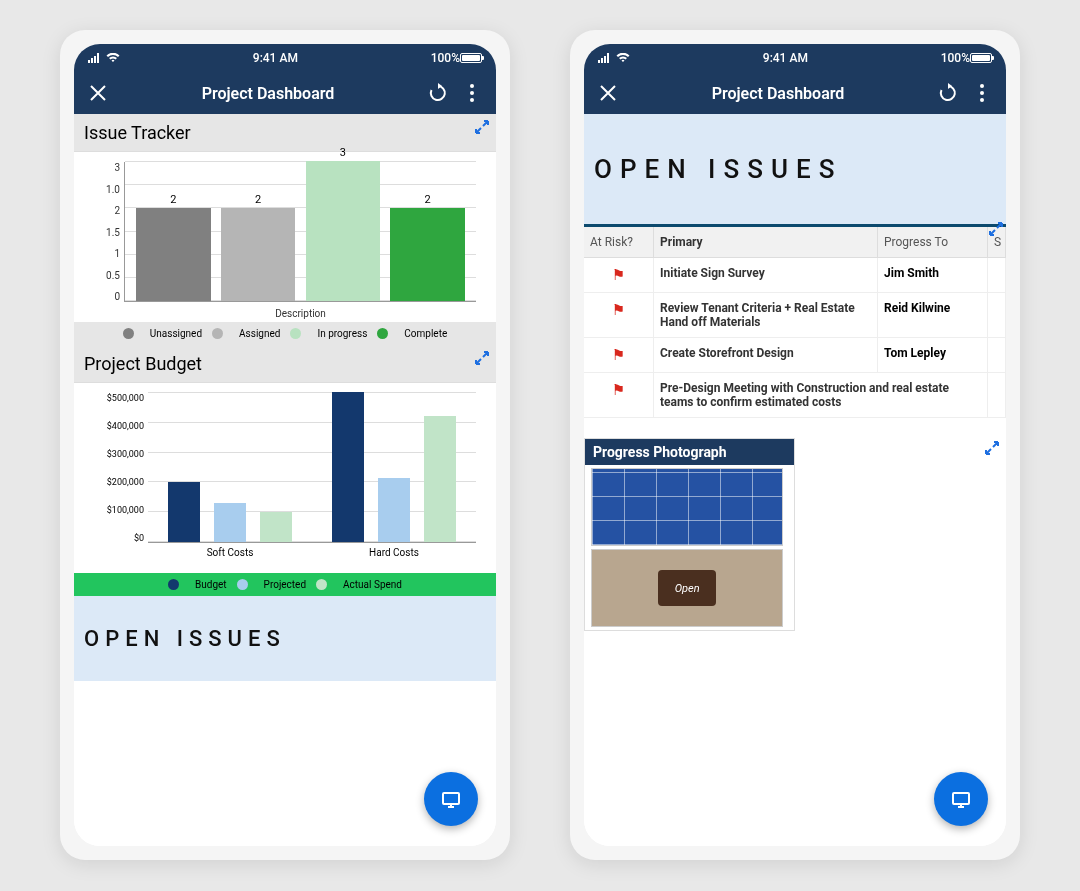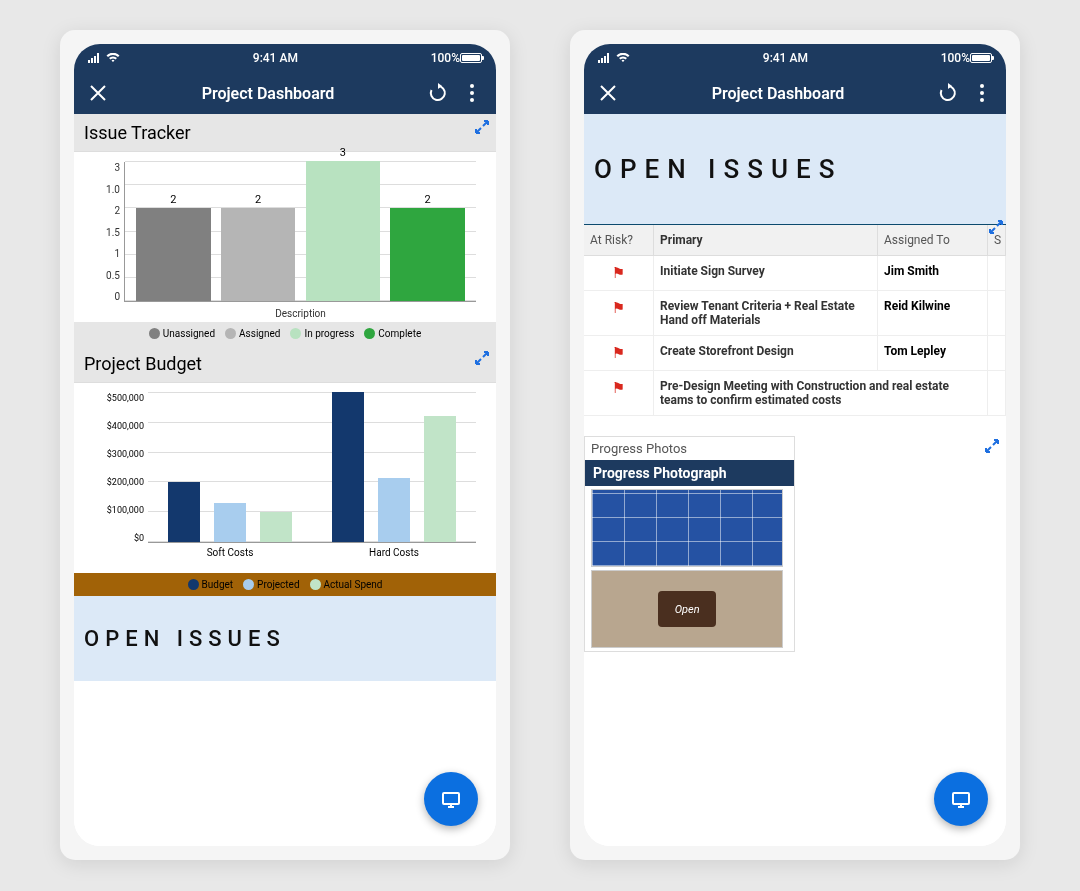--- a/index.html
+++ b/index.html
@@ -9,21 +9,21 @@
     display: flex;
     gap: 60px;
     justify-content: center;
     align-items: flex-start;
     padding: 30px;
   }
   .phone {
     width: 450px;
     height: 830px;
     background: #f5f5f5;
-    border-radius: 15px;
+    border-radius: 25px;
     padding: 14px;
     box-shadow: 0 4px 20px rgba(0,0,0,0.1);
   }
   .screen {
     width: 100%;
     height: 100%;
     background: #fff;
     border-radius: 26px;
     overflow: hidden;
     position: relative;
@@ -124,21 +124,21 @@
     position:absolute; left:0; right:0; bottom:-18px;
     text-align:center; font-size:10px; color:#333;
   }
   .legend {
     display:flex; justify-content:center; gap:10px;
     background:#e6e6e6;
     padding:6px 4px;
     font-size:10px;
     flex-wrap:wrap;
   }
-  .legend-item { display:flex; gap:3px; }
+  .legend-item { display:flex; gap:16px; }
   .legend-dot { width:11px; height:11px; border-radius:50%; }
   
   .budget-area { height:180px; }
   .budget-y {
     position:absolute; left:-60px; top:0; bottom:30px; width:60px;
     display:flex; flex-direction:column; justify-content:space-between;
     font-size:9px; text-align:right; padding-right:4px;
   }
   .budget-plot {
     position:absolute; left:0; right:0; top:0; bottom:30px;
@@ -177,21 +177,21 @@
     width:54px; height:54px;
     border-radius:50%;
     background:#0b6fe0;
     display:flex; align-items:center; justify-content:center;
     box-shadow:0 3px 8px rgba(0,0,0,0.3);
     cursor:pointer;
   }
   
   .table-head {
     display:flex; background:#f1f1f1; font-size:12px; color:#555;
-    border-top:1px solid #0c4a6e; border-bottom:1px solid #ddd;
+    border-top:3px solid #0c4a6e; border-bottom:1px solid #ddd;
     position:relative;
   }
   .table-head .th { padding:8px 6px; border-right:1px solid #ddd; }
   .col-risk { width:70px; }
   .col-primary { flex:1; font-weight:700; color:#333;}
   .col-assigned { width:110px; }
   .col-extra { width:18px; }
   .table-row {
     display:flex; border-bottom:1px solid #eee; font-size:12px;
   }
@@ -387,21 +387,21 @@
                 <div class="budget-group">
                   <div class="budget-bar" style="height: 150px; background: rgb(19, 56, 109);"></div>
                   <div class="budget-bar" style="height: 64.5px; background: rgb(168, 205, 238);"></div>
                   <div class="budget-bar" style="height: 126px; background: rgb(193, 228, 200);"></div>
                   <div class="budget-cat-label">Hard Costs</div>
                 </div>
               </div>
             </div>
           </div>
       </div>
-      <div class="legend" id="legend2" style="background:#a16207;">
+      <div class="legend" id="legend2" style="background:#22c55e;">
           <div class="legend-item">
             <span class="legend-dot" style="background: rgb(19, 56, 109);"></span>
             <span>Budget</span>
           </div>
           <div class="legend-item">
             <span class="legend-dot" style="background: rgb(168, 205, 238);"></span>
             <span>Projected</span>
           </div>
           <div class="legend-item">
             <span class="legend-dot" style="background: rgb(193, 228, 200);"></span>
@@ -463,21 +463,21 @@
             <circle cx="2" cy="16" r="2" fill="#fff"></circle>
           </svg>
       </div>
     </div>
     <div class="content">
       <div class="open-issues-banner big">OPEN ISSUES</div>
 
       <div class="table-head">
         <div class="th col-risk">At Risk?</div>
         <div class="th col-primary">Primary</div>
-        <div class="th col-assigned">Assigned To</div>
+        <div class="th col-assigned">Progress To</div>
         <div class="th col-extra">S</div>
         <span class="expand-icon" style="top:-6px;right:2px;">
           <svg width="16" height="16" viewBox="0 0 16 16">
               <path d="M2 14 L7 9 M2 14 L2 10 M2 14 L6 14 M14 2 L9 7 M14 2 L14 6 M14 2 L10 2" stroke="#1e6fe0" stroke-width="2" fill="none"></path>
             </svg>
         </span>
       </div>
       <div id="issues-rows">
           <div class="table-row">
             <div class="td col-risk flag">⚑</div>
@@ -499,21 +499,20 @@
           </div>
           <div class="table-row">
             <div class="td col-risk flag">⚑</div>
             <div class="td col-primary">Pre-Design Meeting with Construction and real estate teams to confirm estimated costs</div>
             <div class="td col-extra"></div>
           </div>
         </div>
 
       <div style="position:relative;">
         <div class="progress-section">
-          <div class="progress-title">Progress Photos</div>
           <div class="progress-sub">Progress Photograph</div>
           <div class="photo">
               <div class="floor"></div>
             </div>
           <div class="photo open">
               <div class="sign">Open</div>
             </div>
         </div>
         <span class="expand-icon" style="position:absolute;top:2px;right:6px;">
           <svg width="16" height="16" viewBox="0 0 16 16">

